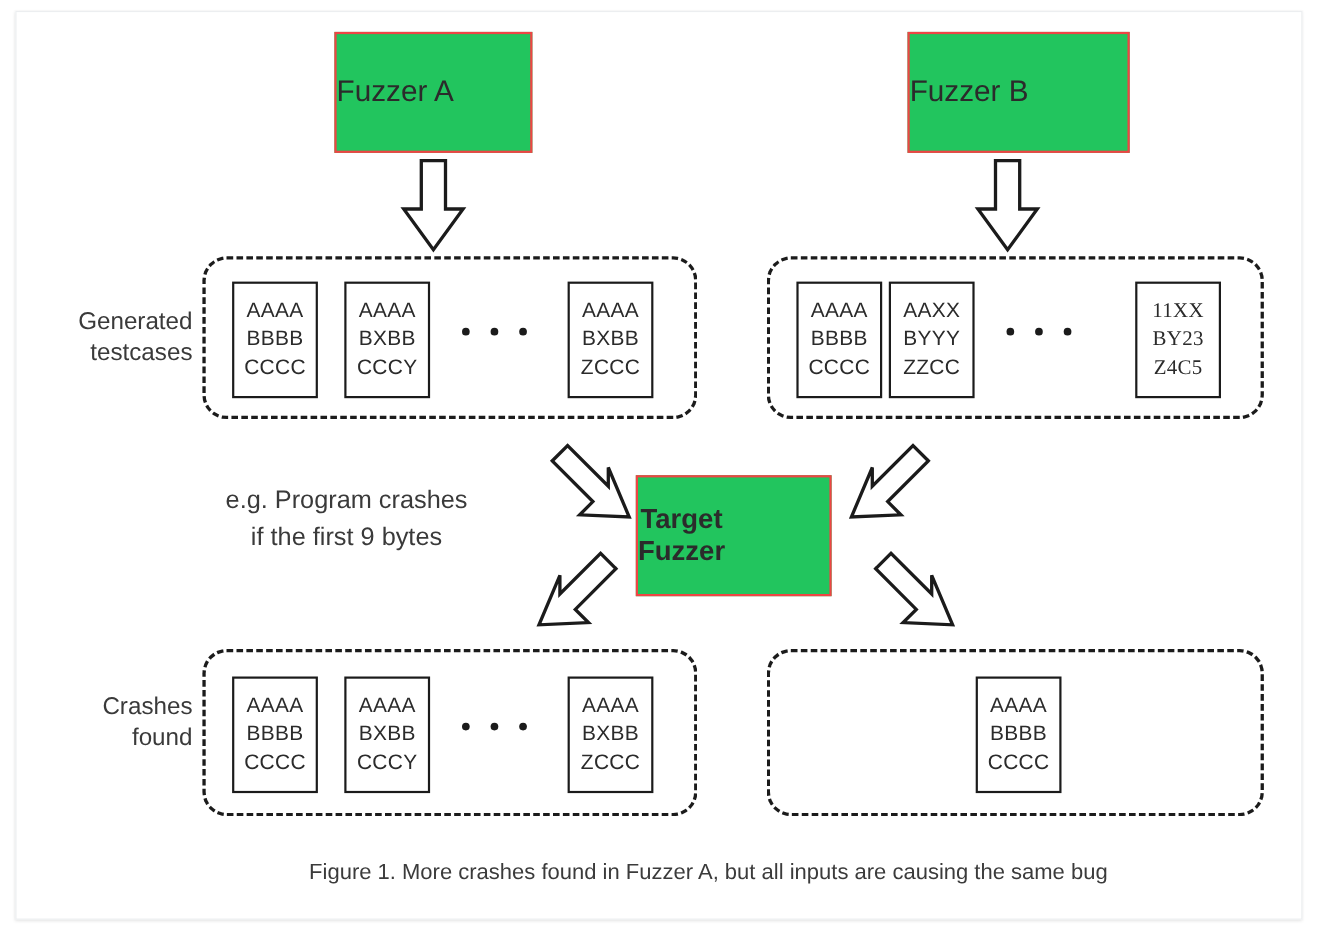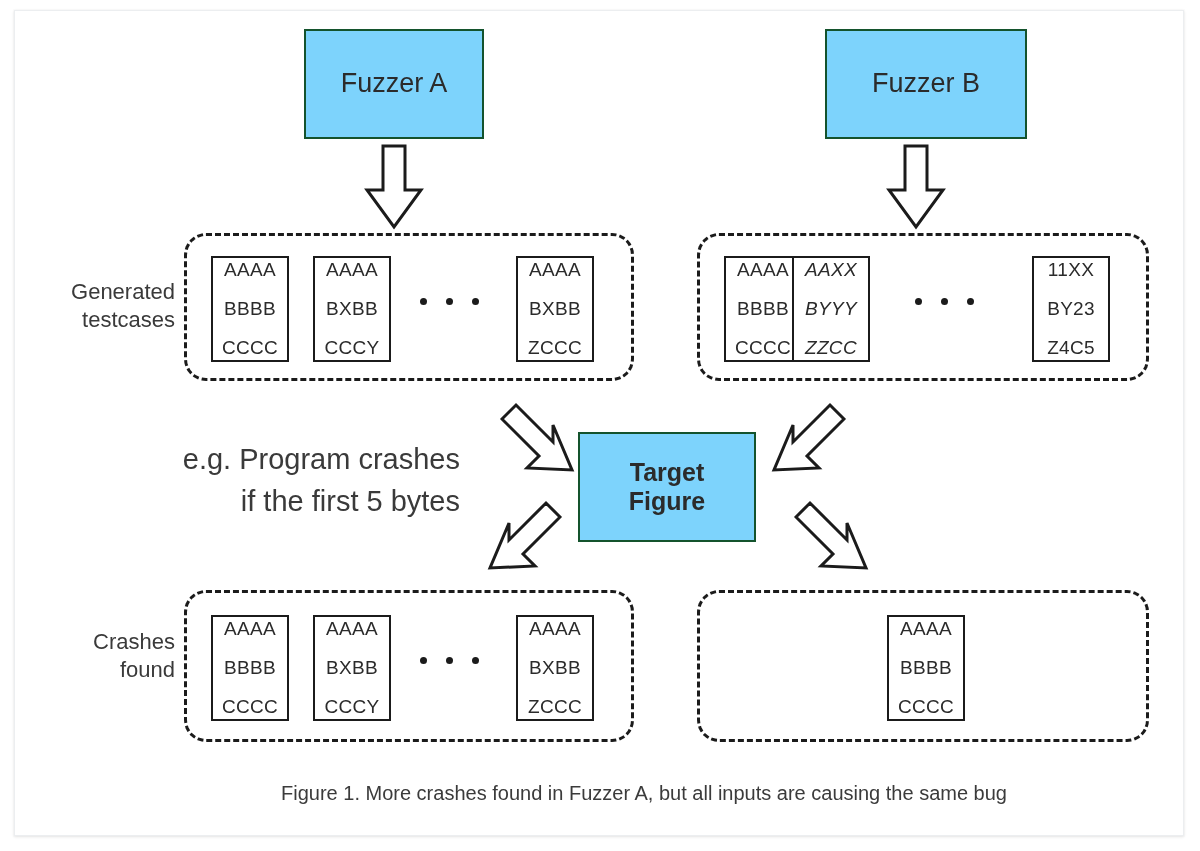--- a/index.html
+++ b/index.html
@@ -31,25 +31,25 @@
     left: 0;
     top: 0;
     width: 1200px;
     height: 851px;
   }
 
   
   .solid-box {
     position: absolute;
     box-sizing: border-box;
-    border: 2px solid #14532d;
-    background: #7dd3fc;
+    border: 2px solid #ef4444;
+    background: #22c55e;
     display: flex;
     align-items: center;
-    justify-content: center;
+    justify-content: flex-start;
     color: #2b2b2b;
     text-align: center;
     line-height: 1.18;
   }
   #fuzzer-a-box { left: 304px; top: 29px;  width: 180px; height: 110px; font-size: 27px; }
   #fuzzer-b-box { left: 825px; top: 29px;  width: 202px; height: 110px; font-size: 27px; }
   #target-box   { left: 578px; top: 432px; width: 178px; height: 110px; font-size: 25px; font-weight: bold; }
 
   
   .dashed-group {
@@ -74,21 +74,21 @@
     position: absolute;
     box-sizing: border-box;
     border: 2px solid #1b1b1b;
     background: #ffffff;
     width: 78px;
     height: 106px;
     top: 20px;
     display: flex;
     flex-direction: column;
     align-items: center;
-    justify-content: space-between;
+    justify-content: center;
     gap: 2px;
     font-size: 19px;
     color: #2b2b2b;
     letter-spacing: 0.3px;
     line-height: 1.28;
   }
   .testcase span { display: block; }
 
   .ellipsis {
     position: absolute;
@@ -124,22 +124,22 @@
   }
   #label-generated { left: 10px; top: 278px; width: 165px; }
   #label-crashes   { left: 10px; top: 628px; width: 165px; }
 
   
   #annotation {
     position: absolute;
     left: 170px;
     top: 438px;
     width: 290px;
-    text-align: right;
-    font-size: 29px;
+    text-align: center;
+    font-size: 23px;
     color: #3a3a3a;
     line-height: 1.45;
   }
 
   
   #caption {
     position: absolute;
     left: 0;
     top: 782px;
     width: 1200px;
@@ -197,57 +197,57 @@
     </div>
   </div>
 
   <div class="dashed-group" id="gen-b-group">
     <div class="tc-row">
       <div class="testcase" style="left:24px;">
         <span>AAAA</span>
         <span>BBBB</span>
         <span>CCCC</span>
       </div>
-      <div class="testcase" style="left:92px;font-style:italic;">
+      <div class="testcase" style="left:108px;">
         <span>AAXX</span>
         <span>BYYY</span>
         <span>ZZCC</span>
       </div>
       <div class="ellipsis" style="left:215px;">
         <i></i>
           <i></i>
           <i></i>
       </div>
-      <div class="testcase" style="left:332px;">
+      <div class="testcase" style="left:332px;font-family:Liberation Serif, serif;">
         <span>11XX</span>
         <span>BY23</span>
         <span>Z4C5</span>
       </div>
     </div>
   </div>
 
   <div class="side-label" id="label-crashes">
     <div>Crashes</div>
     <div>found</div>
   </div>
 
   <div class="side-label" id="label-generated">
     <div>Generated</div>
     <div>testcases</div>
   </div>
 
   <div id="annotation">
     <div>e.g. Program crashes</div>
-    <div>if the first 5 bytes</div>
+    <div>if the first 9 bytes</div>
   </div>
 
   <div class="solid-box" id="target-box">
     <div>
       <div>Target</div>
-      <div>Figure</div>
+      <div>Fuzzer</div>
     </div>
   </div>
 
   <svg class="arrow-svg" style="left:484px; top:392px;" width="96" height="96" viewBox="0 0 96 96">
     <polygon class="arrow-outline" points="17,28 32,13 69,50 69,33 88,78 43,76 55,64 18,27"></polygon>
   </svg>
 
   <svg class="arrow-svg" style="left:766px; top:392px;" width="96" height="96" viewBox="0 0 96 96">
     <polygon class="arrow-outline" points="79,28 64,13 27,50 27,33 8,78 53,76 41,64 78,27"></polygon>
   </svg>

